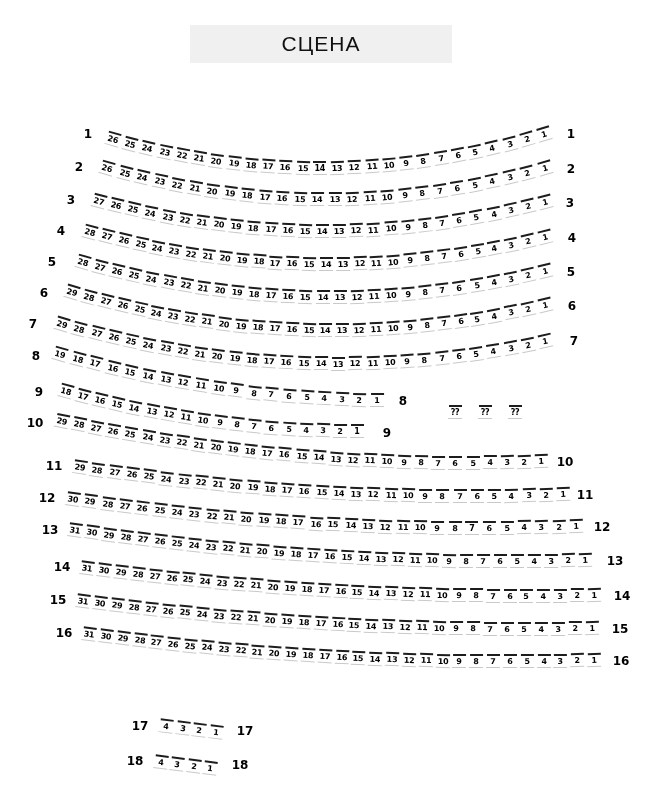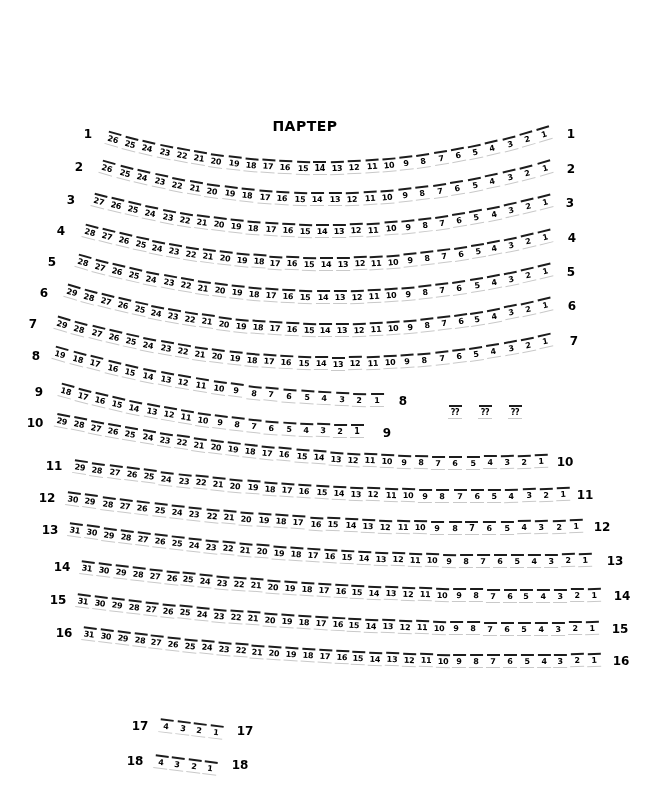--- a/index.html
+++ b/index.html
@@ -15,21 +15,21 @@
   .seat{position:absolute;width:16px;cursor:pointer;}
   .seat .bar{display:block;width:13px;height:2px;background:#1d1d1d;margin:0 auto;}
   .seat .num{display:block;width:14px;margin:1px auto 0;text-align:center;
           font:700 8px "DejaVu Sans",sans-serif;letter-spacing:-0.3px;color:#000;
           border-bottom:1px solid #c9c9c9;padding-bottom:1px;line-height:9px;white-space:nowrap;}
 </style>
 </head>
 <body>
 
 <div class="canvas">
-  <div class="section-title">ПАРТЕР</div>
+  <div class="stage-banner">СЦЕНА</div>
   <div id="seat-map">
       <div>
         <div class="row-label" style="left: 88px; top: 134px;">1</div>
         <div class="row-label" style="left: 571px; top: 134px;">1</div>
         <div class="seat" style="left: 113px; top: 139px; transform: translate(-50%, -50%) rotate(15.7deg);">
           <span class="bar"></span>
           <span class="num">26</span>
         </div>
         <div class="seat" style="left: 130.24px; top: 143.638px; transform: translate(-50%, -50%) rotate(14.4deg);">
           <span class="bar"></span>

